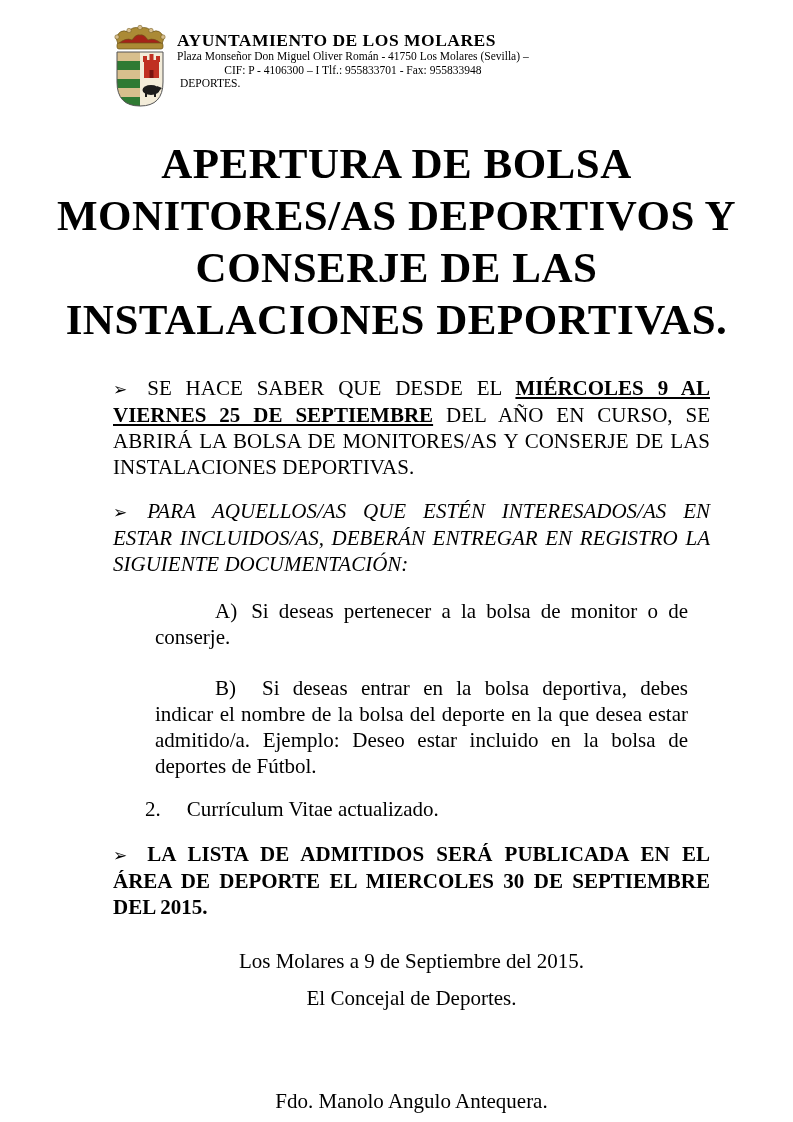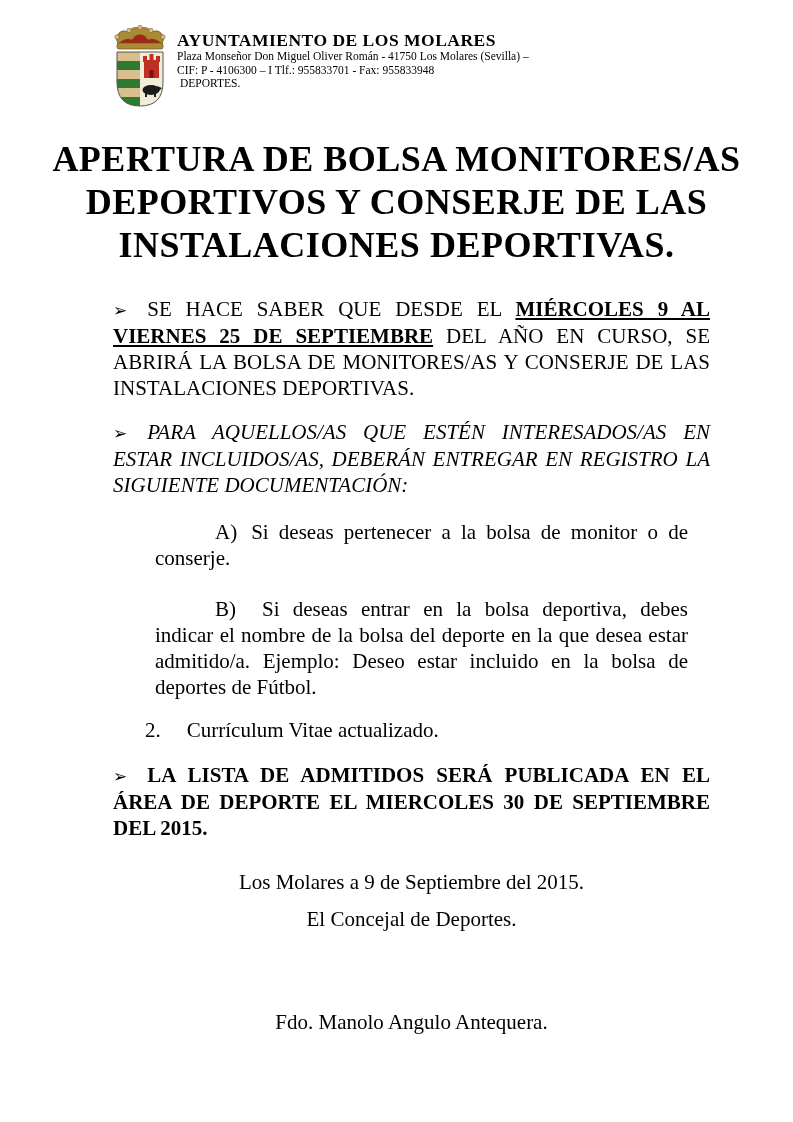--- a/index.html
+++ b/index.html
@@ -16,29 +16,29 @@
     display:flex;
     align-items:flex-start;
     margin:24px 0 0 110px;
   }
   .logo{width:60px;height:84px;flex:0 0 auto;}
   .header-text{margin-left:7px;padding-top:6px;}
   .org-name{
     font-size:17.5px;font-weight:bold;letter-spacing:0.5px;
     line-height:20px;white-space:nowrap;
   }
-  .header-line{font-size:11.5px;line-height:13.5px;white-space:nowrap;}
+  .header-line{font-size:11.5px;line-height:13.5px;white-space:nowrap;text-align:center;}
   .header-dept{font-size:11.5px;line-height:13.5px;padding-left:3px;}
   
   .doc-title{
     margin:30px 38px 0 38px;
     text-align:center;
-    font-size:36px;
+    font-size:43px;
     font-weight:bold;
-    line-height:43px;
+    line-height:52px;
     letter-spacing:0.5px;
   }
   
   .body-block{
     margin:0 83px 0 113px; 
     font-size:21px;
     line-height:26px;
   }
   .para{
     text-align:justify;

